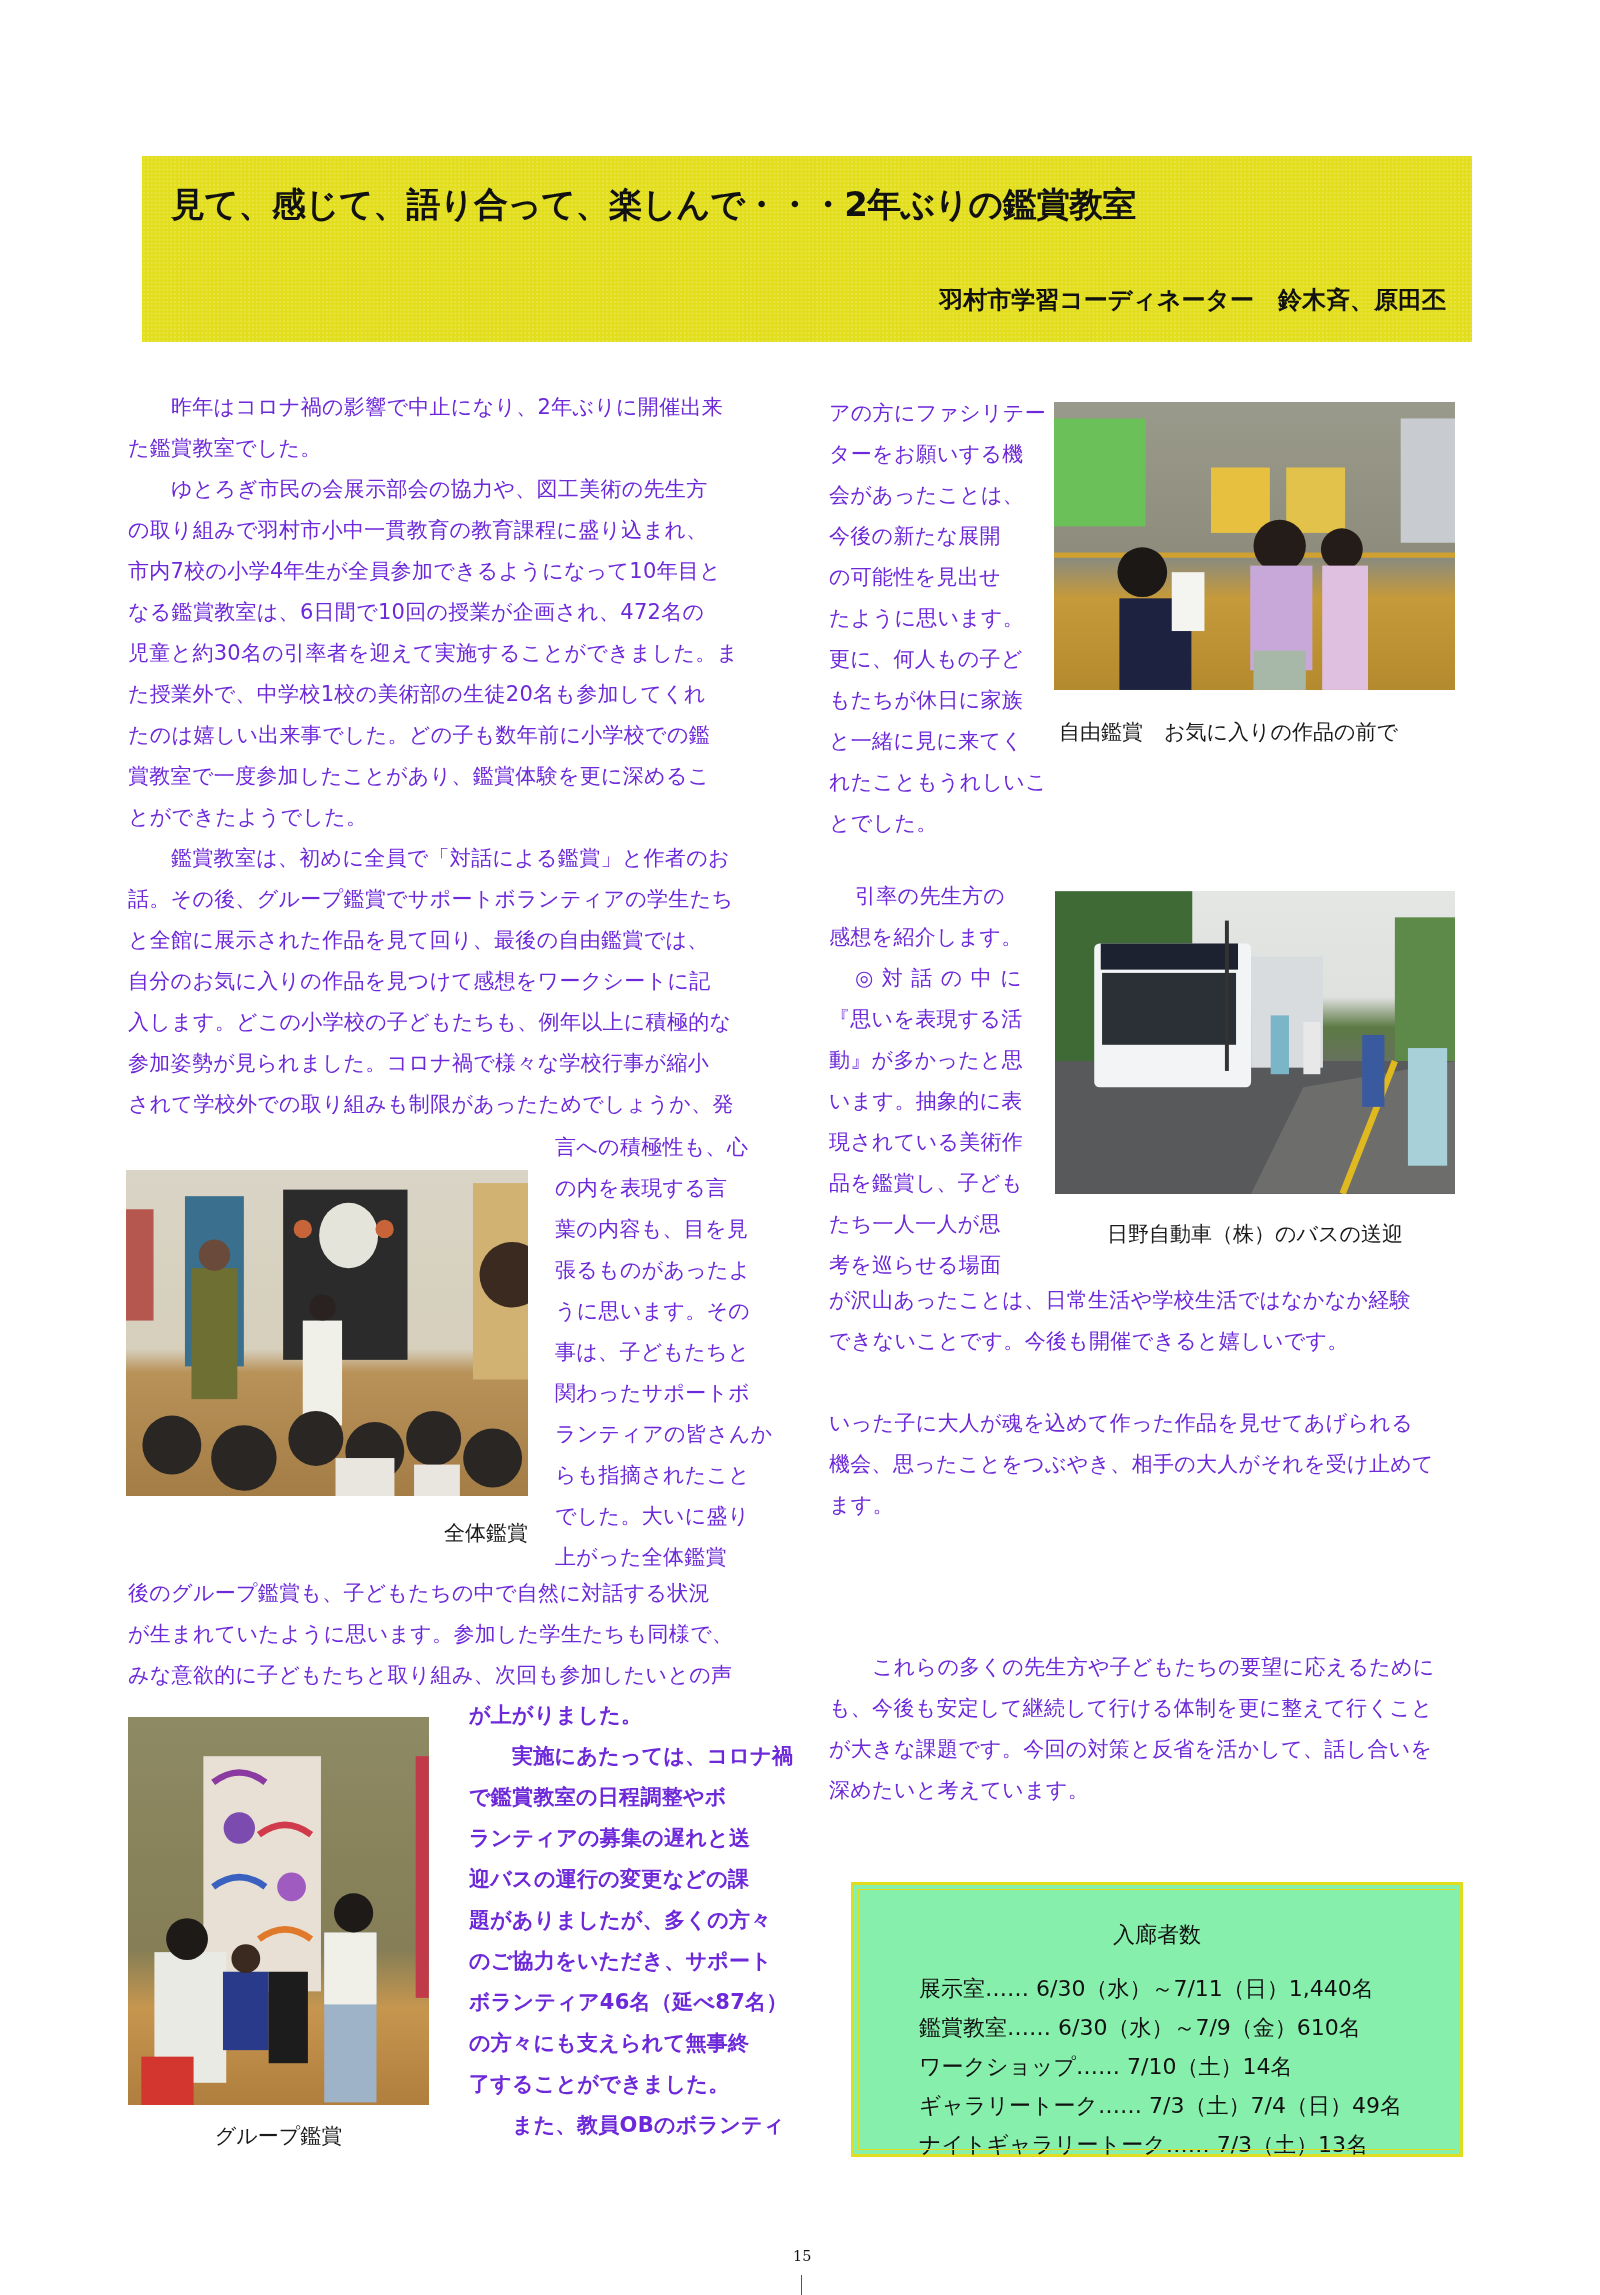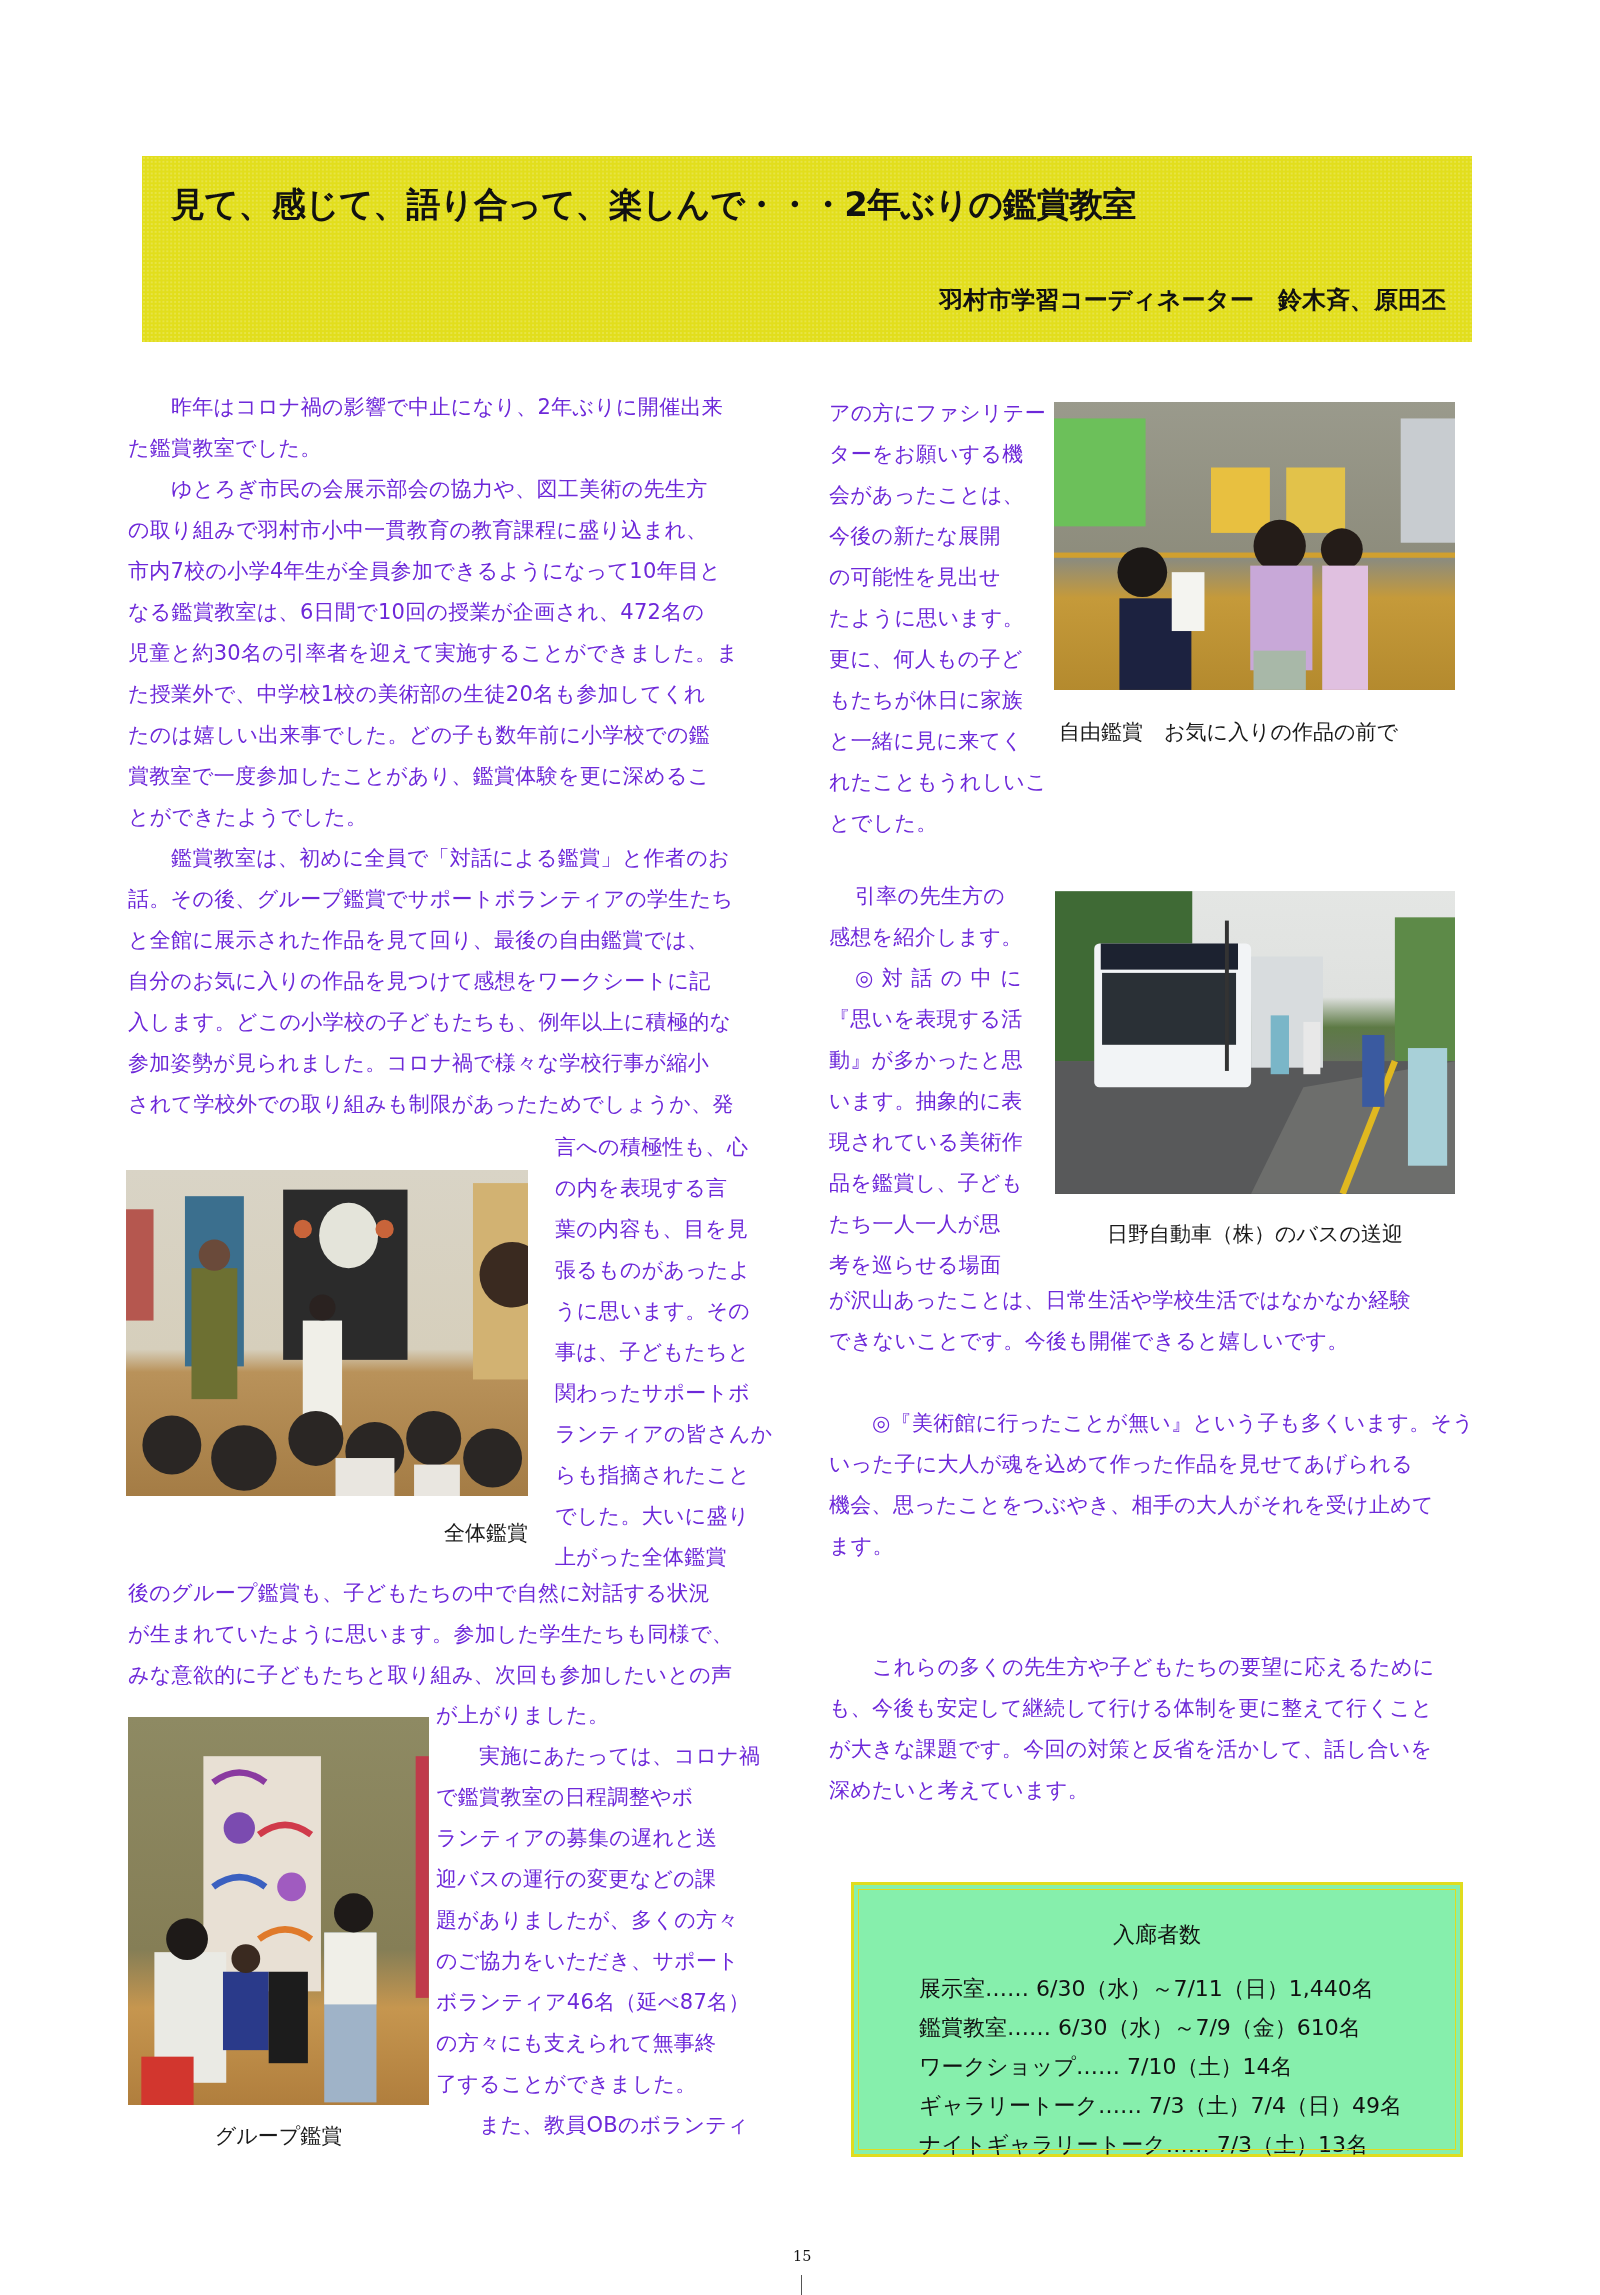--- a/index.html
+++ b/index.html
@@ -152,21 +152,21 @@
     <circle cx="180" cy="370" r="22" fill="#3a2a20"></circle>
     <rect x="215" y="390" width="60" height="140" fill="#1c1c1c"></rect>
     <rect x="300" y="330" width="80" height="260" fill="#9fb3c8"></rect>
     <rect x="300" y="330" width="80" height="110" fill="#f0efe8"></rect>
     <circle cx="345" cy="300" r="30" fill="#1e1a18"></circle>
     <rect x="20" y="520" width="80" height="74" fill="#d2362e"></rect>
   </svg>
 </div>
 <div class="caption" style="left:128px; top:2122px; width:301px;">グループ鑑賞</div>
 
-<div class="txt" style="left:436px; top:1695px; width:314px;">
+<div class="txt" style="left:469px; top:1695px; width:314px;font-weight:bold;">
   <p>が上がりました。</p>
   <p class="ind">実施にあたっては、コロナ禍</p>
   <p>で鑑賞教室の日程調整やボ</p>
   <p>ランティアの募集の遅れと送</p>
   <p>迎バスの運行の変更などの課</p>
   <p>題がありましたが、多くの方々</p>
   <p>のご協力をいただき、サポート</p>
   <p>ボランティア46名（延べ87名）</p>
   <p>の方々にも支えられて無事終</p>
   <p>了することができました。</p>
@@ -238,21 +238,20 @@
   </svg>
 </div>
 <div class="caption" style="left:1055px; top:1220px; width:400px;">日野自動車（株）のバスの送迎</div>
 
 <div class="txt" style="left:829px; top:1280px; width:634px;">
   <p>が沢山あったことは、日常生活や学校生活ではなかなか経験</p>
   <p>できないことです。今後も開催できると嬉しいです。</p>
 </div>
 
 <div class="txt" style="left:829px; top:1403px; width:634px;">
-  <p class="ind">◎『美術館に行ったことが無い』という子も多くいます。そう</p>
   <p>いった子に大人が魂を込めて作った作品を見せてあげられる</p>
   <p>機会、思ったことをつぶやき、相手の大人がそれを受け止めて</p>
   <p>ます。</p>
 </div>
 
 <div class="txt" style="left:829px; top:1647px; width:634px;">
   <p class="ind">これらの多くの先生方や子どもたちの要望に応えるために</p>
   <p>も、今後も安定して継続して行ける体制を更に整えて行くこと</p>
   <p>が大きな課題です。今回の対策と反省を活かして、話し合いを</p>
   <p>深めたいと考えています。</p>

